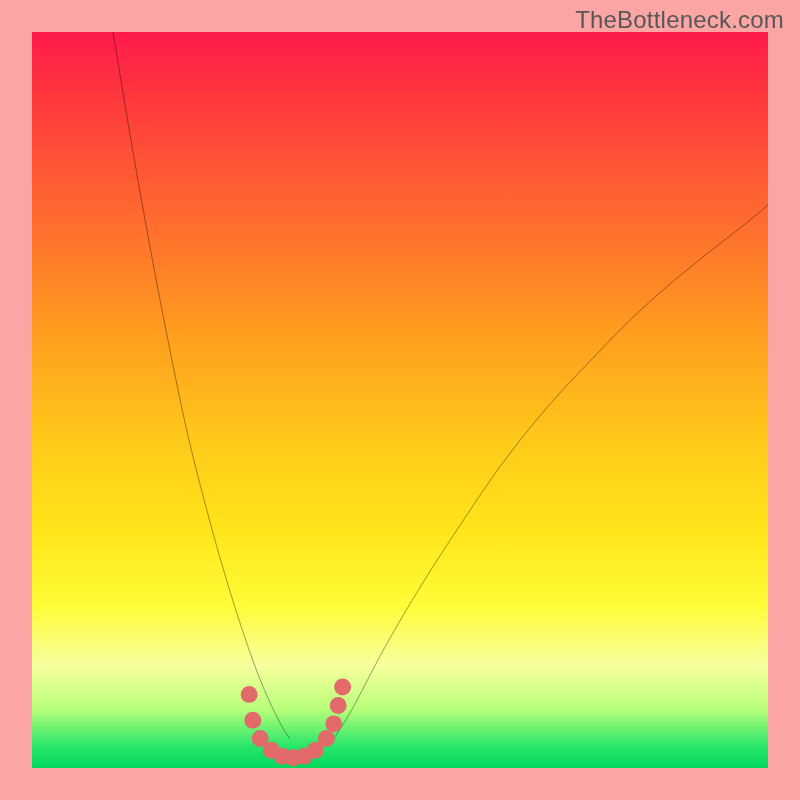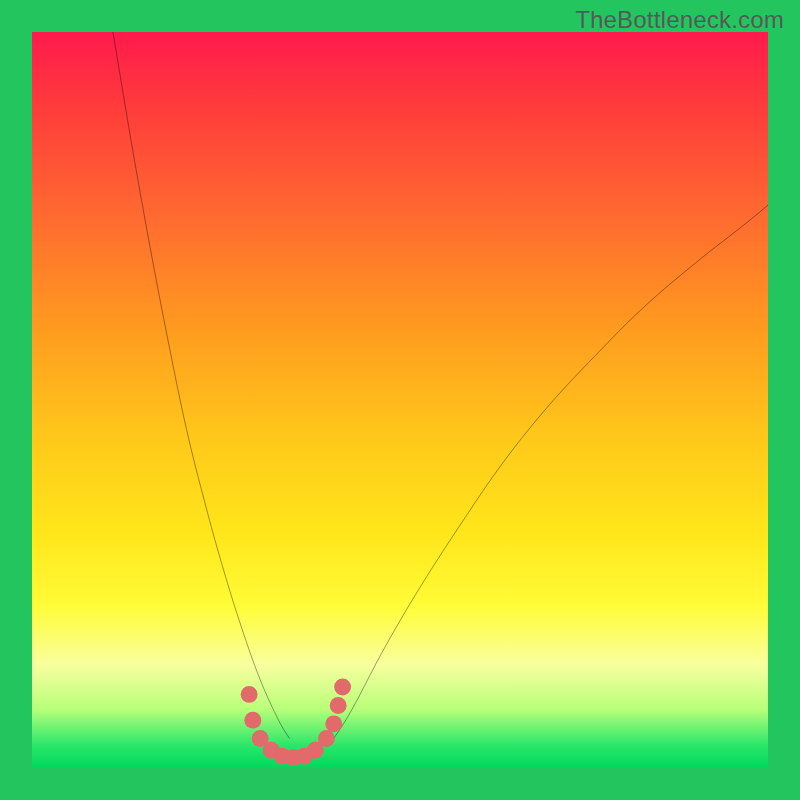--- a/index.html
+++ b/index.html
@@ -10,21 +10,21 @@
     overflow: hidden;
     background: #000;
     font-family: Arial, Helvetica, sans-serif;
   }
   .frame {
     position: absolute;
     top: 0;
     left: 0;
     width: 800px;
     height: 800px;
-    background: #22c55e;
+    background: #fca5a5;
   }
   .plot-area {
     position: absolute;
     top: 32px;
     left: 32px;
     width: 736px;
     height: 736px;
     background: linear-gradient(
       to bottom,
       #ff1a4d 0%,

